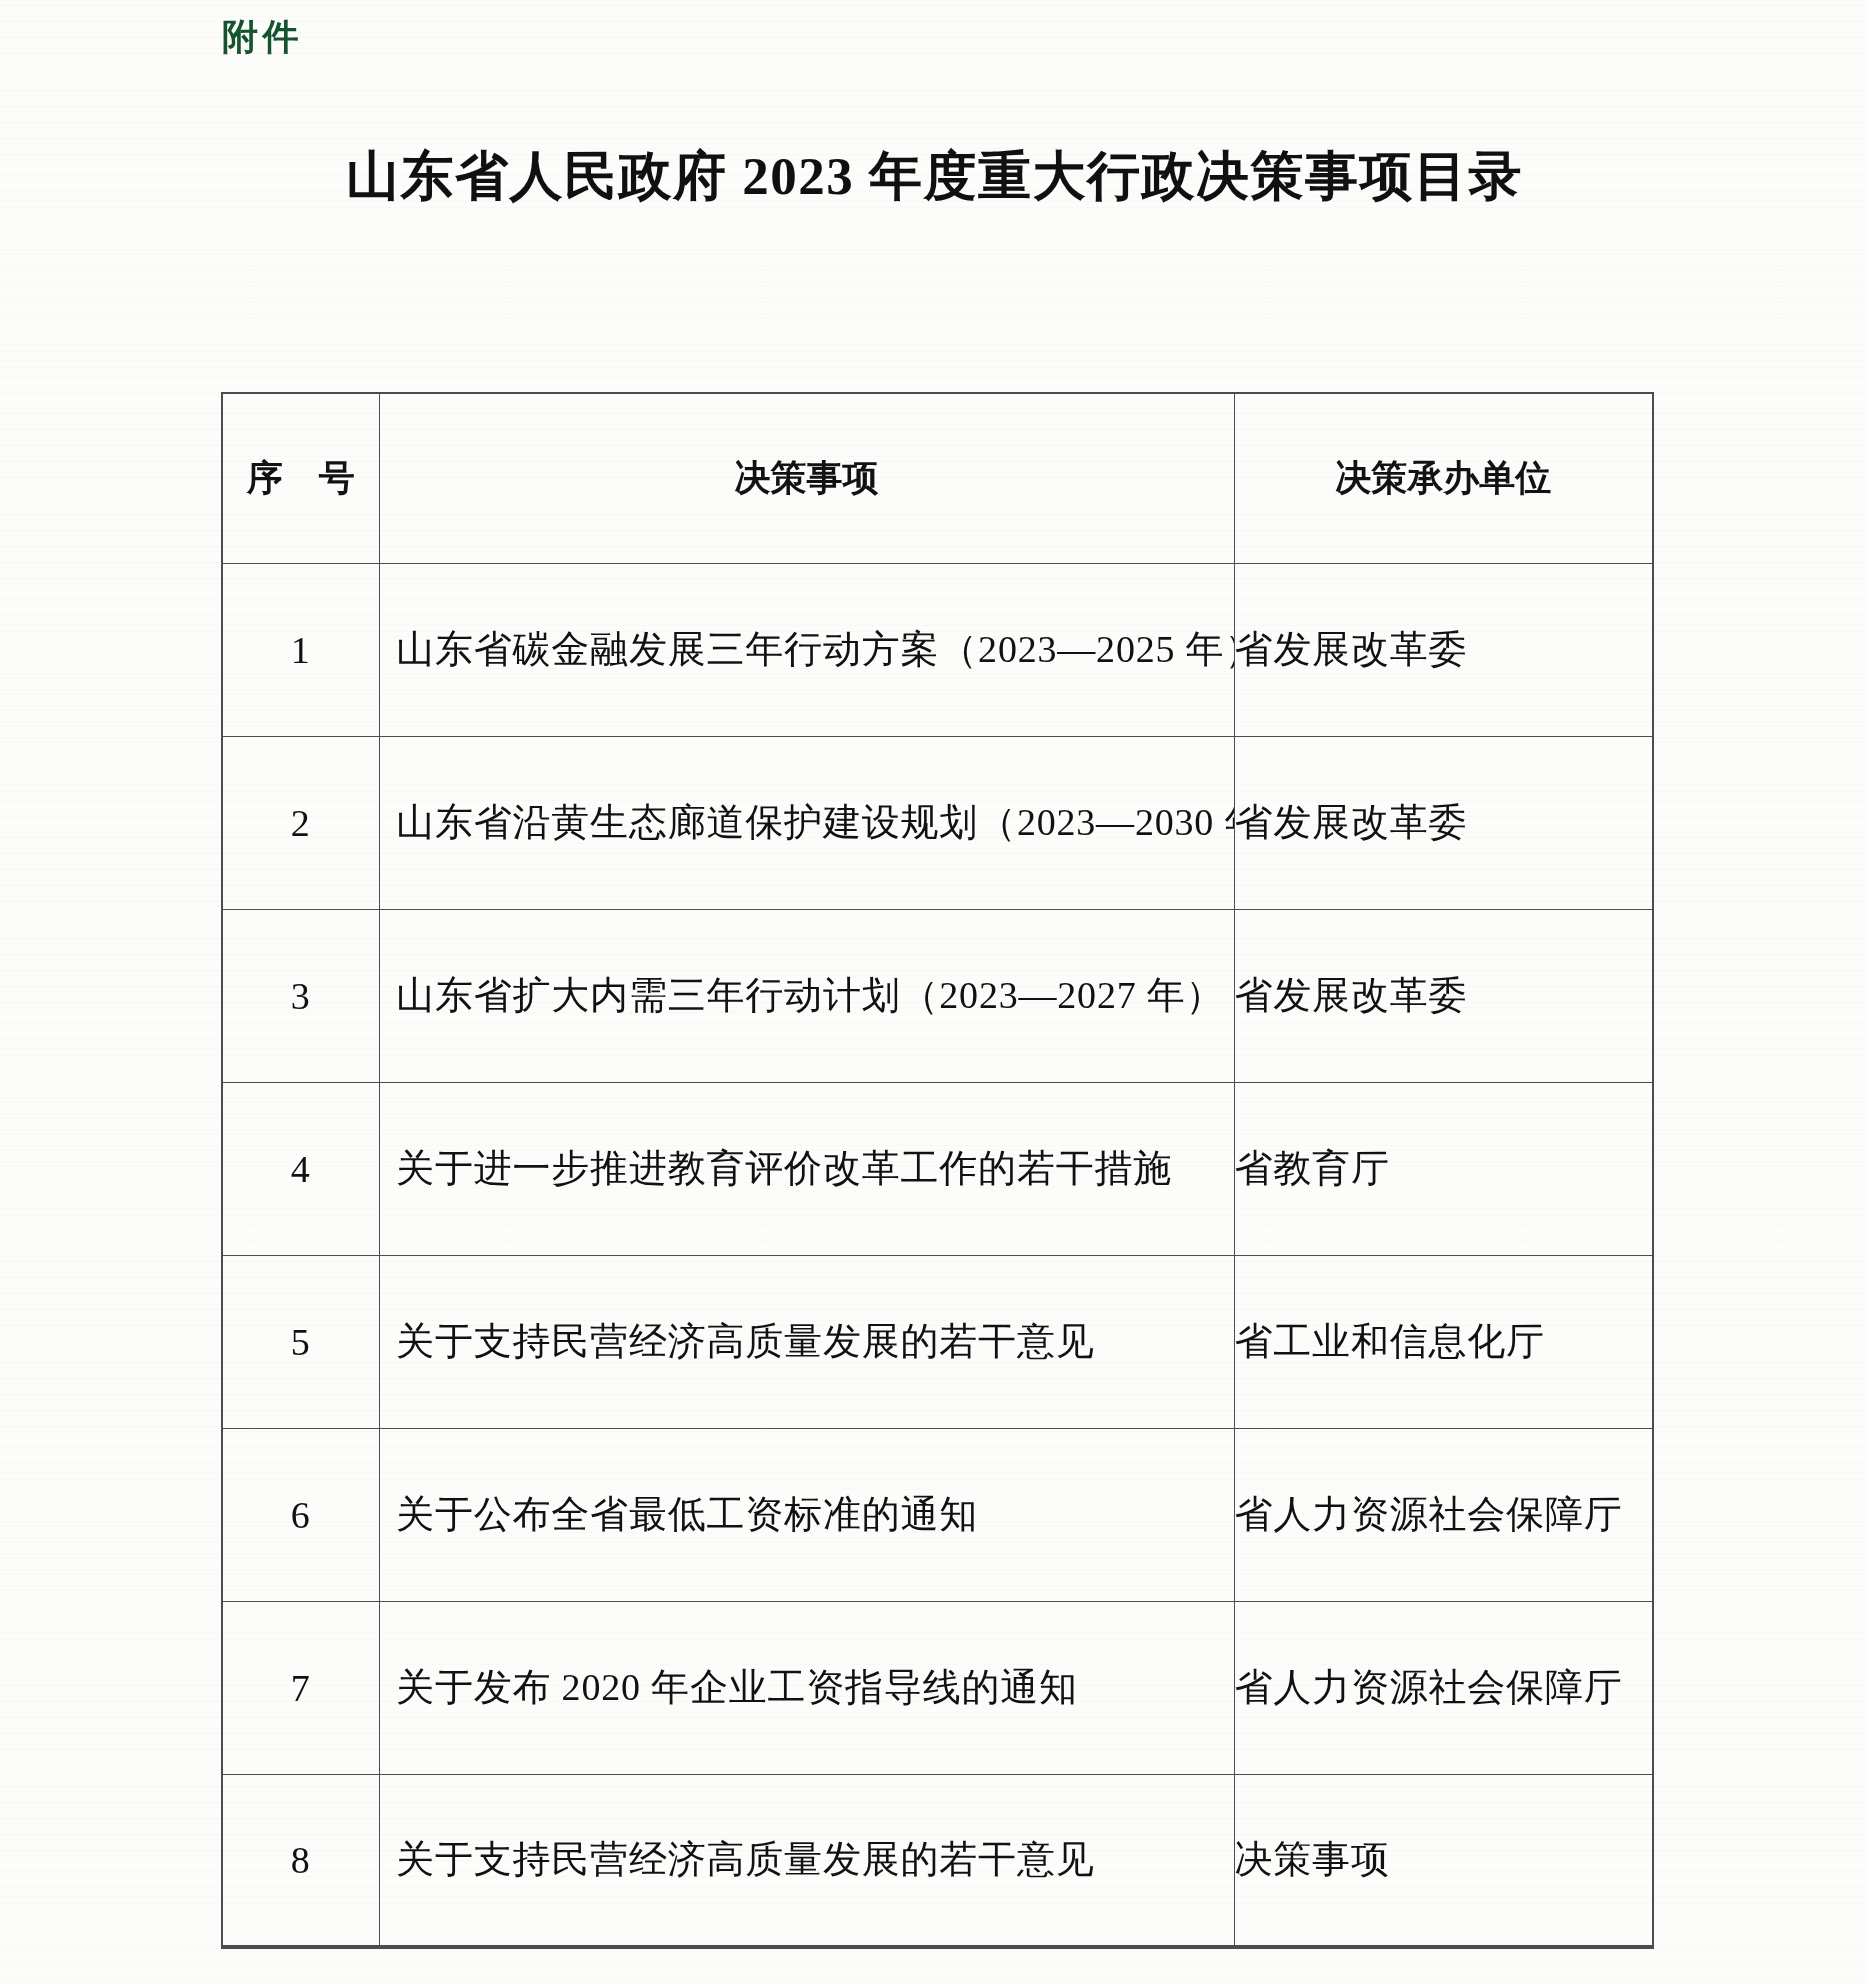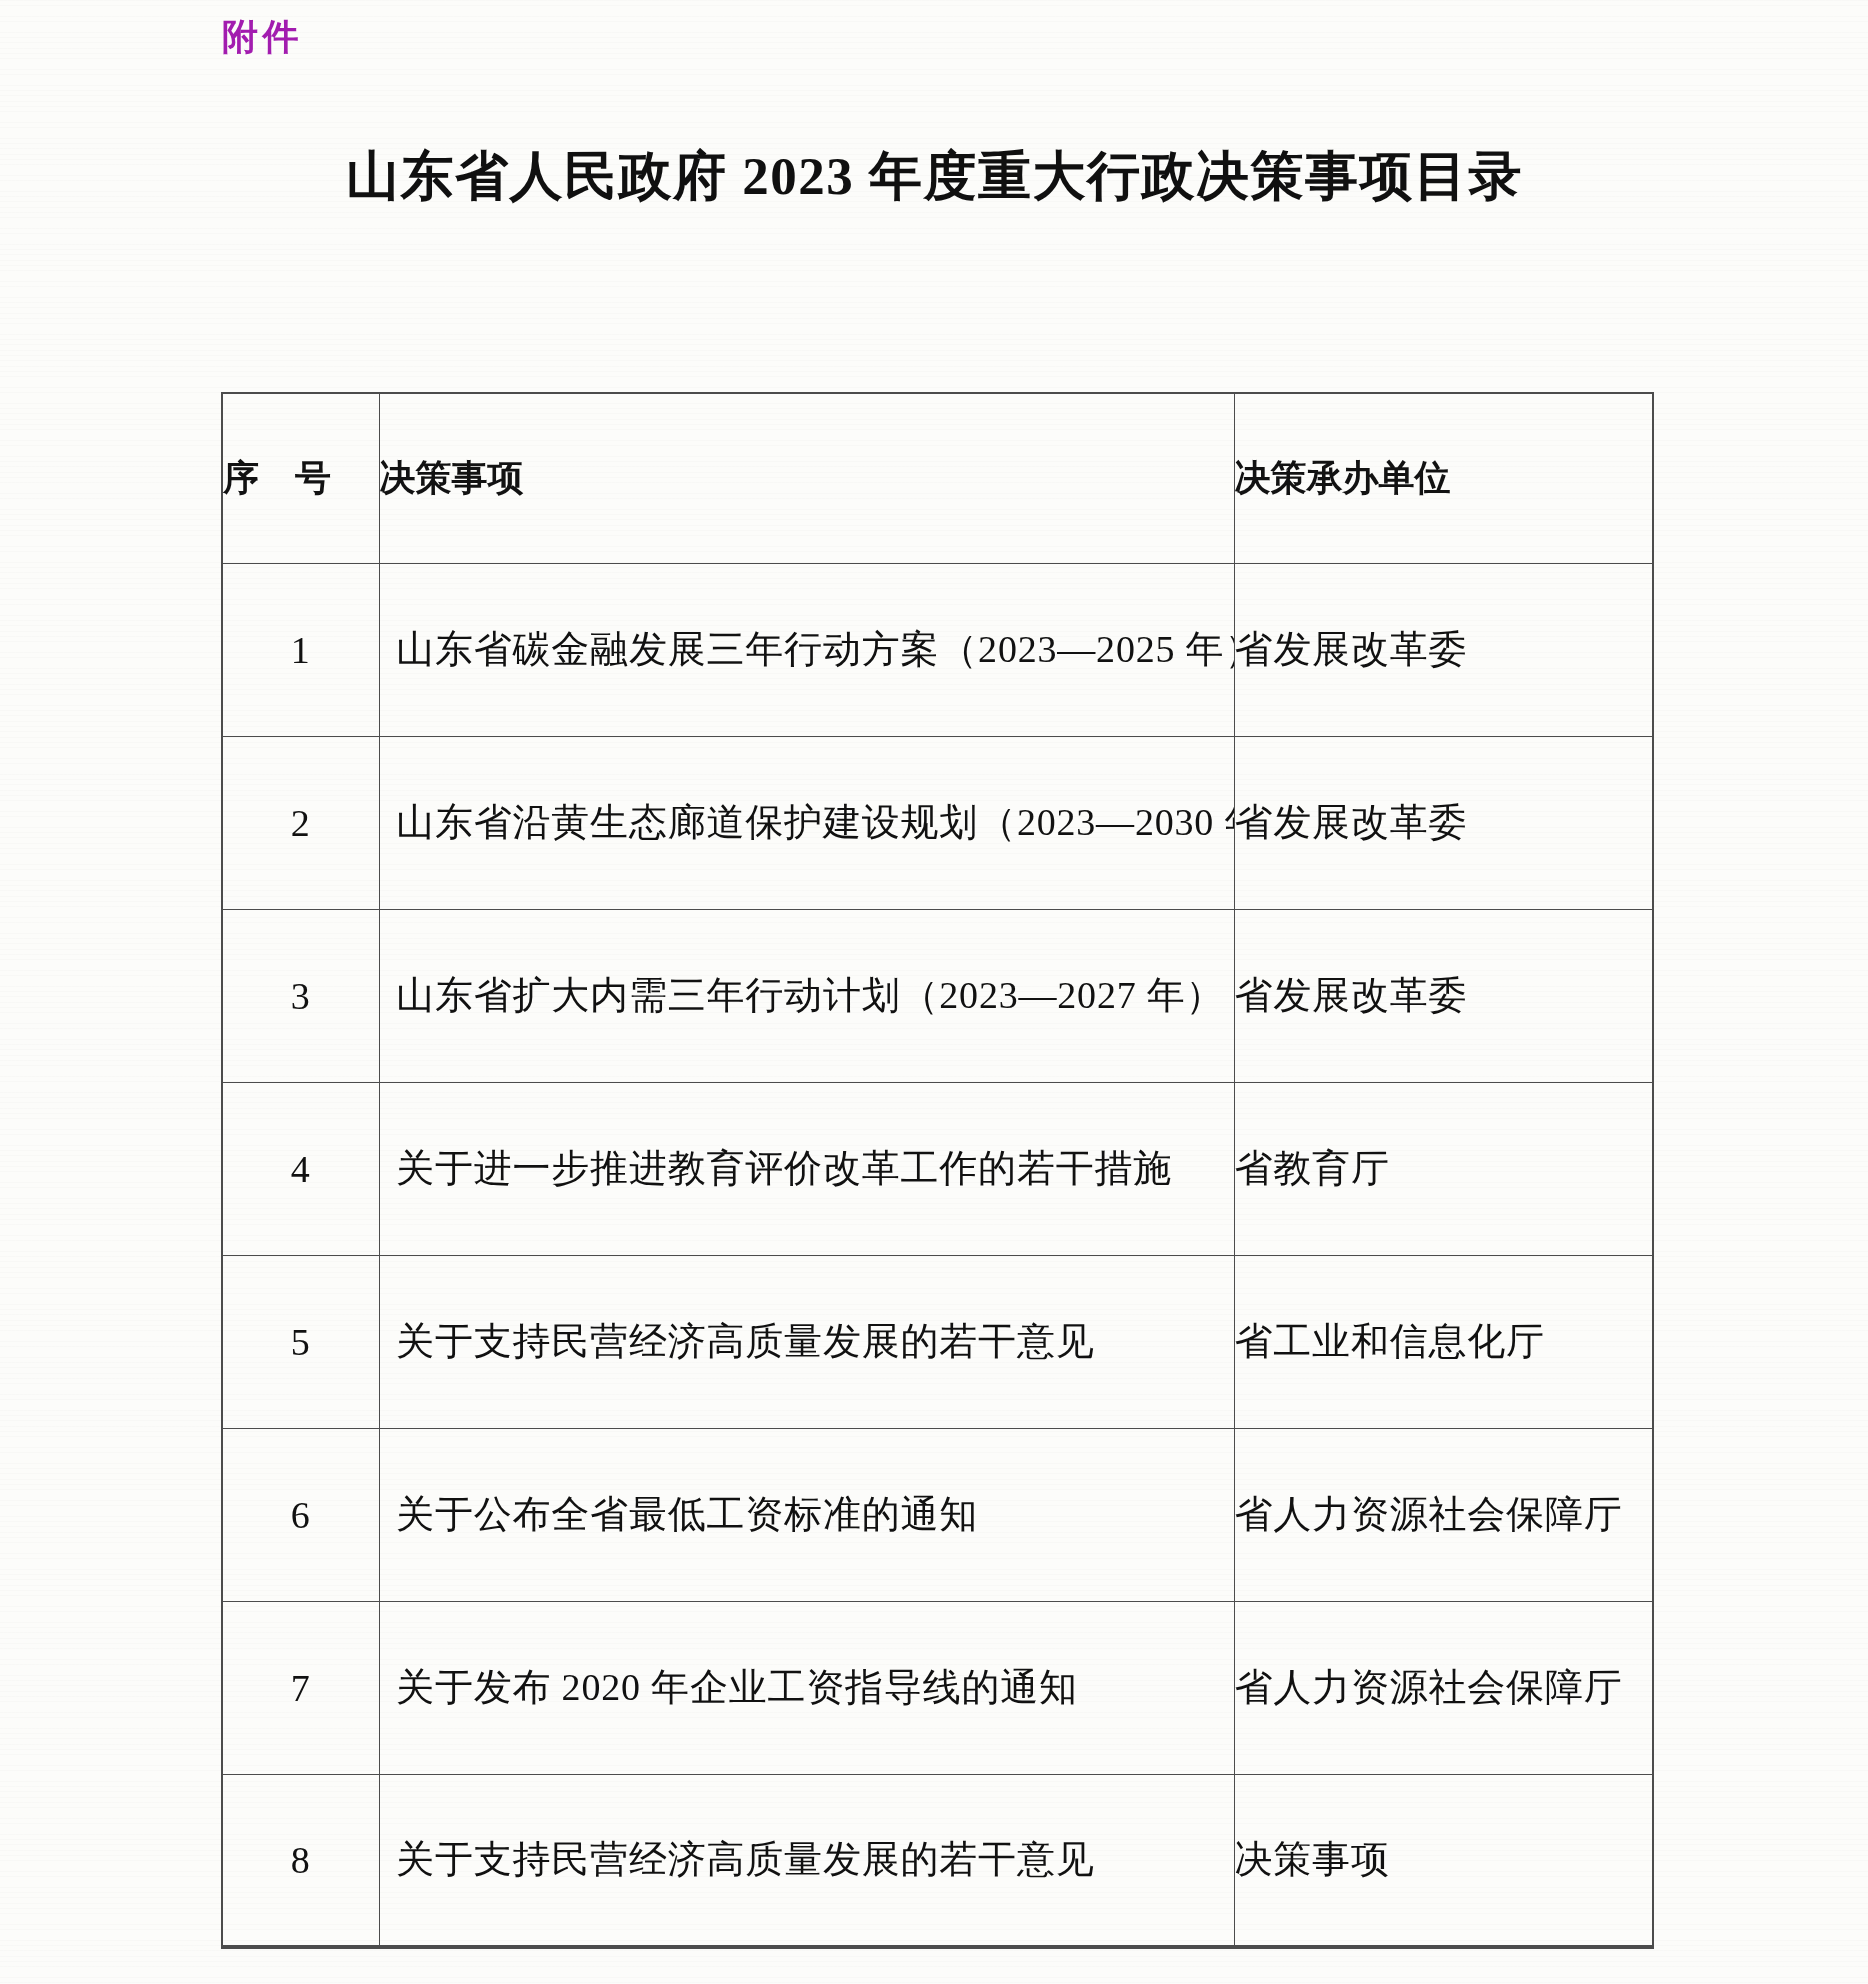--- a/index.html
+++ b/index.html
@@ -24,21 +24,21 @@
 
   .attachment-label {
     position: absolute;
     top: 16.6px;
     left: 222px;
     font-family: "DejaVu Sans", "Liberation Sans", sans-serif;
     font-weight: bold;
     font-size: 36px;
     line-height: 1.1;
     letter-spacing: 4.5px;
-    color: #a21caf;
+    color: #14532d;
   }
 
   .doc-title {
     position: absolute;
     top: 137px;
     left: 0;
     width: 100%;
     text-align: center;
     font-family: "Liberation Serif", "DejaVu Serif", serif;
     font-weight: bold;
@@ -69,21 +69,21 @@
     vertical-align: middle;
     overflow: hidden;
     white-space: nowrap;
   }
 
   .gov-table th {
     height: 170px;
     font-family: "DejaVu Sans", "Liberation Sans", sans-serif;
     font-weight: bold;
     font-size: 36px;
-    text-align: left;
+    text-align: center;
     color: #121212;
   }
 
   .gov-table td {
     height: 173px;
     font-family: "Liberation Serif", "DejaVu Serif", serif;
     font-size: 38px;
     letter-spacing: 0.8px;
     color: #111111;
   }

